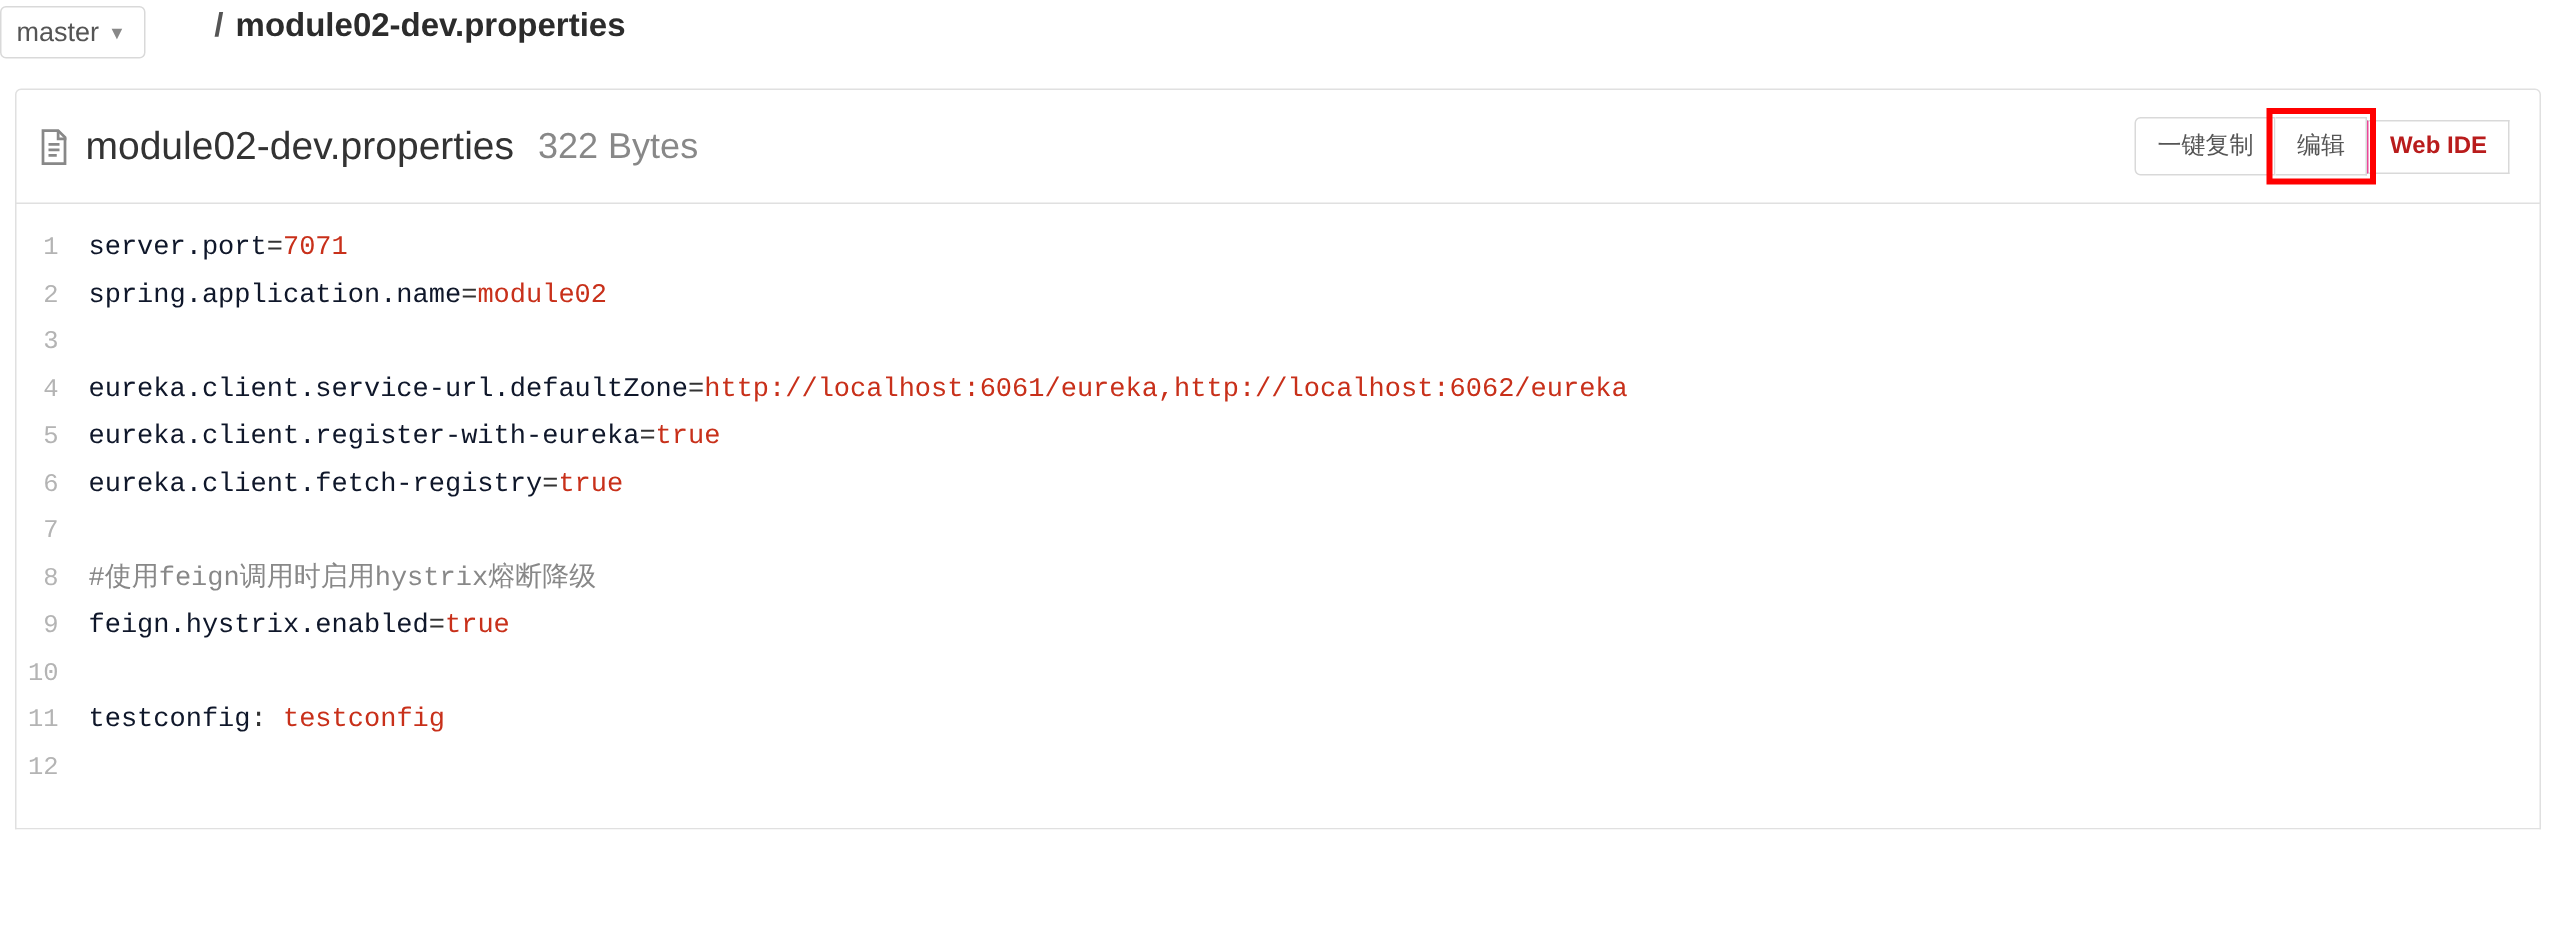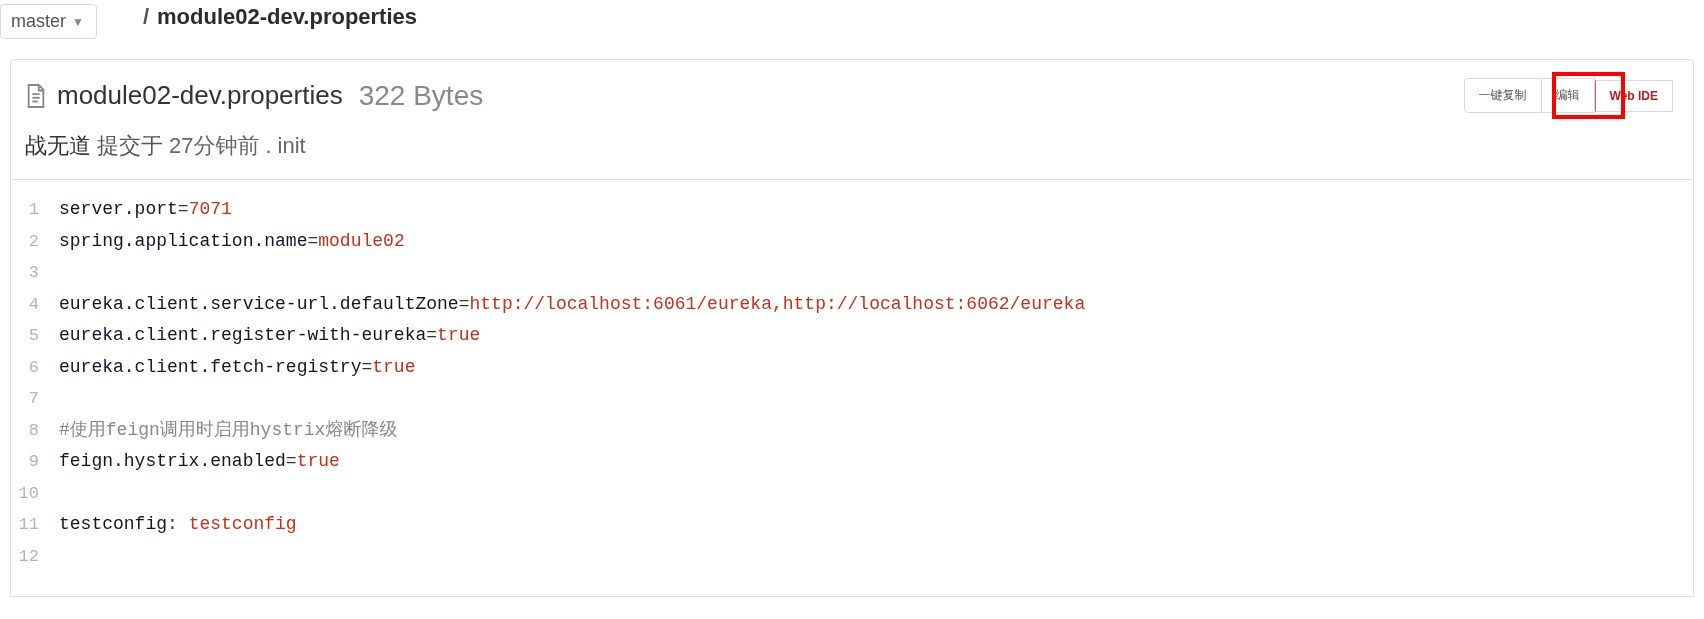--- a/index.html
+++ b/index.html
@@ -69,36 +69,36 @@
   }
   .file-icon {
     color: #999;
     display: inline-flex;
   }
   .file-title {
     font-size: 26px;
     color: #333;
   }
   .file-size {
-    font-size: 28px;
+    font-size: 24px;
     color: #888;
     margin-left: 6px;
   }
 
   .actions {
     display: flex;
     align-items: center;
     gap: 0;
     position: relative;
   }
   .btn {
     border: 1px solid #d9d9d9;
     background: #fff;
     padding: 8px 14px;
-    font-size: 12px;
+    font-size: 16px;
     color: #555;
     cursor: pointer;
     display: inline-flex;
     align-items: center;
   }
   .btn + .btn { border-left: none; }
   .btn:first-child { border-radius: 4px 0 0 4px; }
   .btn:last-child  { border-radius: 0 4px 4px 0; }
   .highlight-box {
     position: absolute;
@@ -185,22 +185,15 @@
       <span class="file-title">module02-dev.properties</span>
       <span class="file-size">322 Bytes</span>
     </div>
     <div class="actions">
       <button class="btn">一键复制</button>
       <button class="btn" id="edit-btn">编辑</button>
       <button class="btn webide">Web IDE</button>
       <div class="highlight-box" id="highlight-box" style="left: 88px; width: 73px;"></div>
     </div>
   </div>
-  <div class="commit-line">
-    <span class="author">战无道</span>
-    <span>提交于</span>
-    <span class="time">27分钟前</span>
-    <span class="dot">.</span>
-    <span class="msg">init</span>
-  </div>
 </div>
 
 <div class="code-area" id="code-area"><div class="code-line"><span class="lineno">1</span><span class="code"><span class="tok-key">server.port</span><span class="tok-eq">=</span><span class="tok-val-num">7071</span></span></div><div class="code-line"><span class="lineno">2</span><span class="code"><span class="tok-key">spring.application.name</span><span class="tok-eq">=</span><span class="tok-val-str">module02</span></span></div><div class="code-line"><span class="lineno">3</span><span class="code">&nbsp;</span></div><div class="code-line"><span class="lineno">4</span><span class="code"><span class="tok-key">eureka.client.service-url.defaultZone</span><span class="tok-eq">=</span><span class="tok-val-str">http://localhost:6061/eureka,http://localhost:6062/eureka</span></span></div><div class="code-line"><span class="lineno">5</span><span class="code"><span class="tok-key">eureka.client.register-with-eureka</span><span class="tok-eq">=</span><span class="tok-val-bool">true</span></span></div><div class="code-line"><span class="lineno">6</span><span class="code"><span class="tok-key">eureka.client.fetch-registry</span><span class="tok-eq">=</span><span class="tok-val-bool">true</span></span></div><div class="code-line"><span class="lineno">7</span><span class="code">&nbsp;</span></div><div class="code-line"><span class="lineno">8</span><span class="code"><span class="tok-comment">#使用feign调用时启用hystrix熔断降级</span></span></div><div class="code-line"><span class="lineno">9</span><span class="code"><span class="tok-key">feign.hystrix.enabled</span><span class="tok-eq">=</span><span class="tok-val-bool">true</span></span></div><div class="code-line"><span class="lineno">10</span><span class="code">&nbsp;</span></div><div class="code-line"><span class="lineno">11</span><span class="code"><span class="tok-key">testconfig</span><span class="tok-eq">: </span><span class="tok-val-str">testconfig</span></span></div><div class="code-line"><span class="lineno">12</span><span class="code">&nbsp;</span></div></div>
 
 </body></html>

